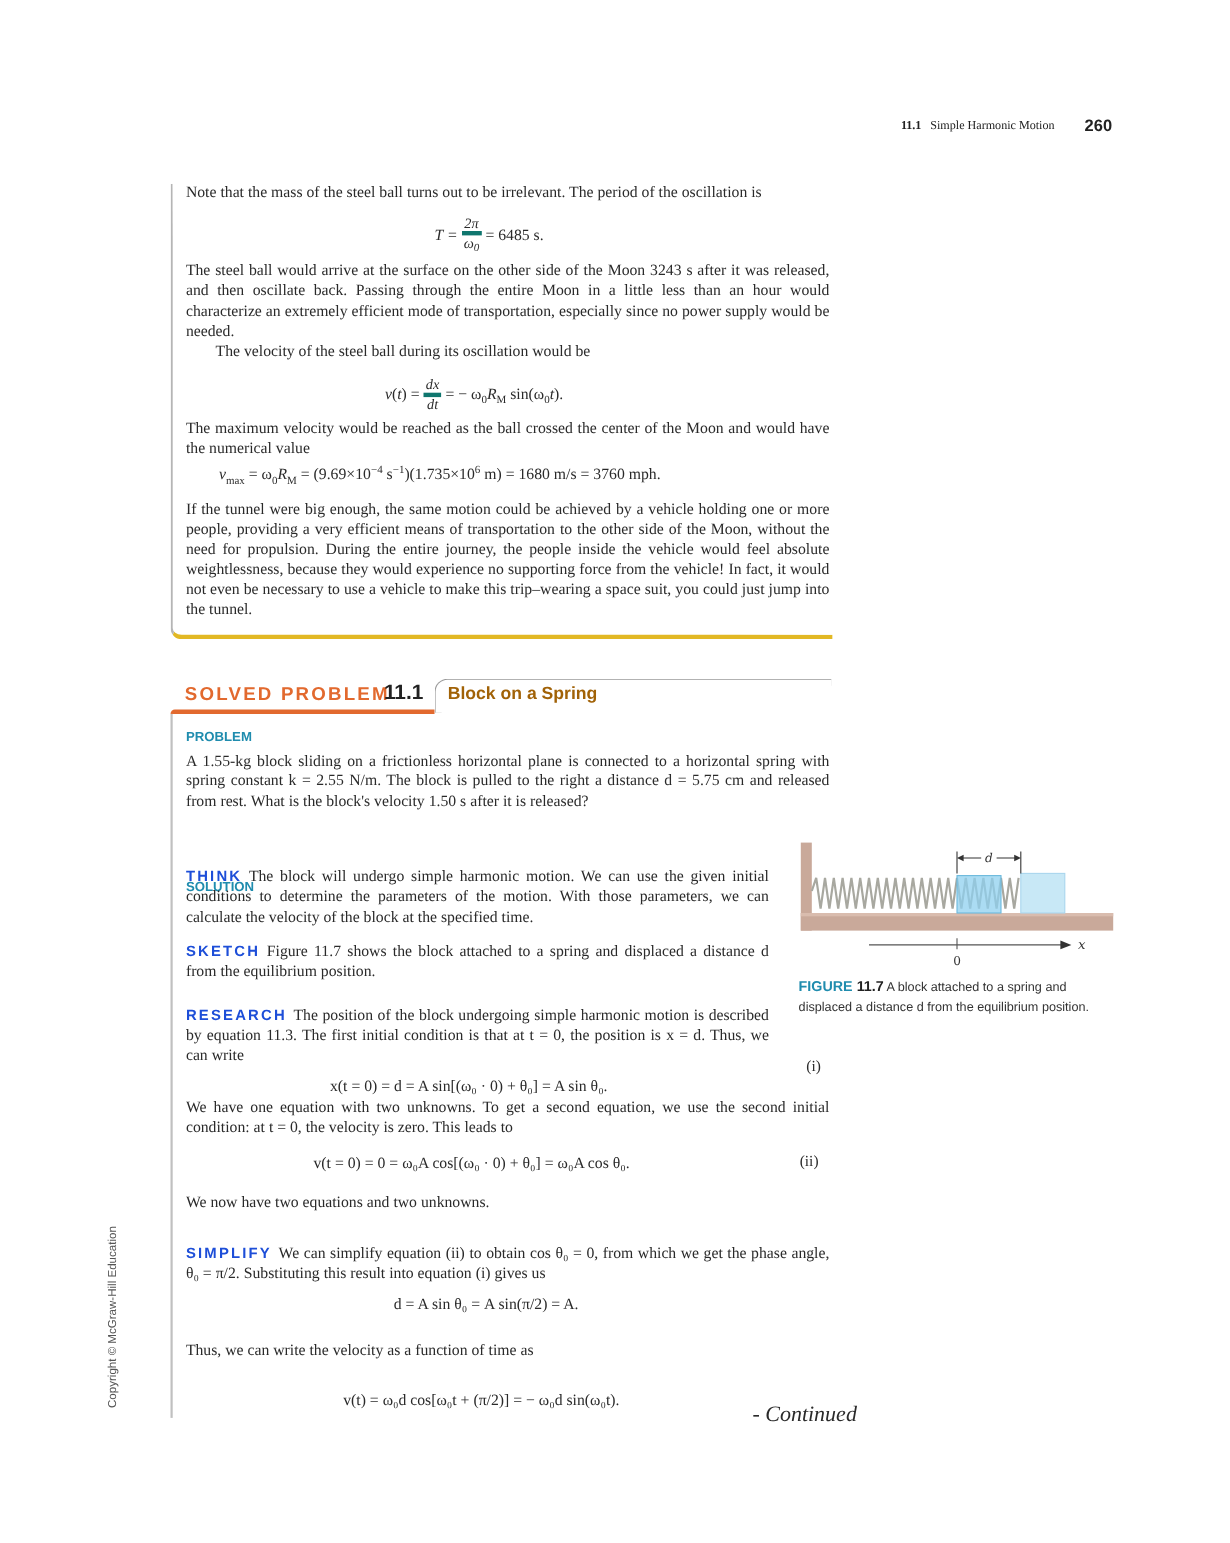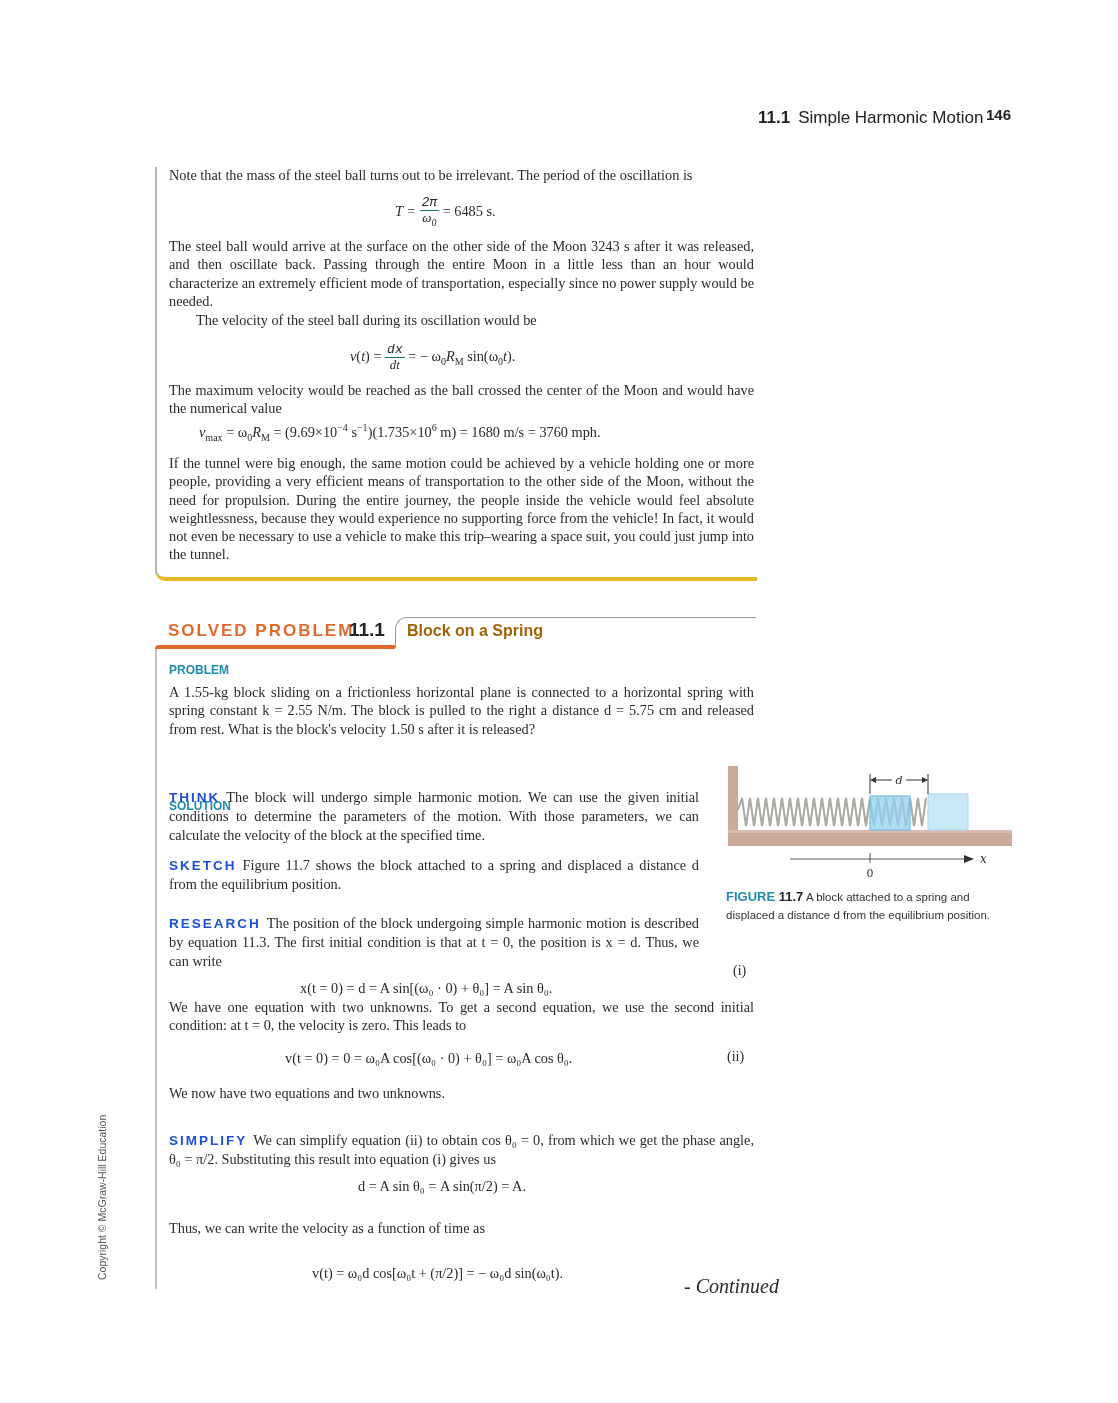--- a/index.html
+++ b/index.html
@@ -3,33 +3,33 @@
 <meta charset="utf-8">
 <style>
   html, body { margin:0; padding:0; background:#ffffff; }
   body { width:1118px; height:1403px; position:relative; overflow:hidden;
          font-family:"DejaVu Serif","Liberation Serif",serif; color:#2a2a2a; }
   .serif { font-family:"Liberation Serif","DejaVu Serif",serif; }
   .sans { font-family:"Liberation Sans","DejaVu Sans",sans-serif; }
   .abs { position:absolute; }
 
   
-  #running-head { left:758px; top:108px; font-size:17px; color:#222; }
+  #running-head { left:819px; top:108px; font-size:11px; color:#222;font-family:Liberation Serif, serif; }
   #running-head b { font-weight:bold; margin-right:8px; }
   #page-number { left:986px; top:106px; font-size:15px; font-weight:bold; color:#222; }
 
   
   #example-box { left:155px; top:167px; width:600px; height:410px;
      border-left:2px solid #b5b5b5; border-bottom:4px solid #e2b824; border-bottom-left-radius:10px; }
   .para { font-size:14.3px; line-height:18.3px; text-align:justify; margin:0; }
   .eq { font-size:14.3px; text-align:center; font-style:normal; }
   .it { font-style:italic; }
   sub, sup { font-size:10px; }
   .frac { display:inline-block; vertical-align:middle; text-align:center; font-size:13px; line-height:14px; }
-  .frac .num { display:block; border-bottom:1px solid #0f766e; padding:0 2px; font-style:italic;font-family:Liberation Mono, monospace; }
+  .frac .num { display:block; border-bottom:4px solid #0f766e; padding:0 2px; font-style:italic; }
   .frac .den { display:block; padding:0 2px; font-style:italic; }
 
   
   #sp-label { left:168px; top:621px; font-size:17px; font-weight:bold; letter-spacing:2px; color:#e2692e; }
   #sp-num { left:349px; top:619px; font-size:19px; font-weight:bold; color:#222; letter-spacing:0; }
   #sp-title { left:407px; top:622px; font-size:16px; font-weight:bold; color:#a16207; }
   #sp-orange-bar { left:155px; top:645px; width:240px; height:4px; background:#e2692e; border-top-left-radius:8px; }
   #sp-tab-line { left:395px; top:617px; width:360px; height:30px; border-top:1px solid #999; border-left:1px solid #999; border-top-left-radius:12px; }
   #sp-left-border { left:155px; top:649px; width:2px; height:640px; background:#c0c0c0; }
 
@@ -44,21 +44,21 @@
 
   #copyright { left:96px; top:1280px; font-size:10.5px; color:#555; transform:rotate(-90deg); transform-origin:0 0; white-space:nowrap; }
   .eqnum { font-size:14px; }
 </style>
 </head>
 <body>
 
 <div id="running-head" class="abs sans">
   <b>11.1</b><span>Simple Harmonic Motion</span>
 </div>
-<div id="page-number" class="abs sans">146</div>
+<div id="page-number" class="abs sans">260</div>
 
 <div id="example-box" class="abs"></div>
 
 <p class="abs para serif" style="left:169px;top:166px;width:585px;">Note that the mass of the steel ball turns out to be irrelevant. The period of the oscillation is</p>
 
 <div class="abs eq serif" style="left:395px;top:196px;">
   <span class="it">T =</span>
   <span class="frac"><span class="num">2π</span><span class="den">ω<sub>0</sub></span></span>
   <span>= 6485 s.</span>
 </div>

